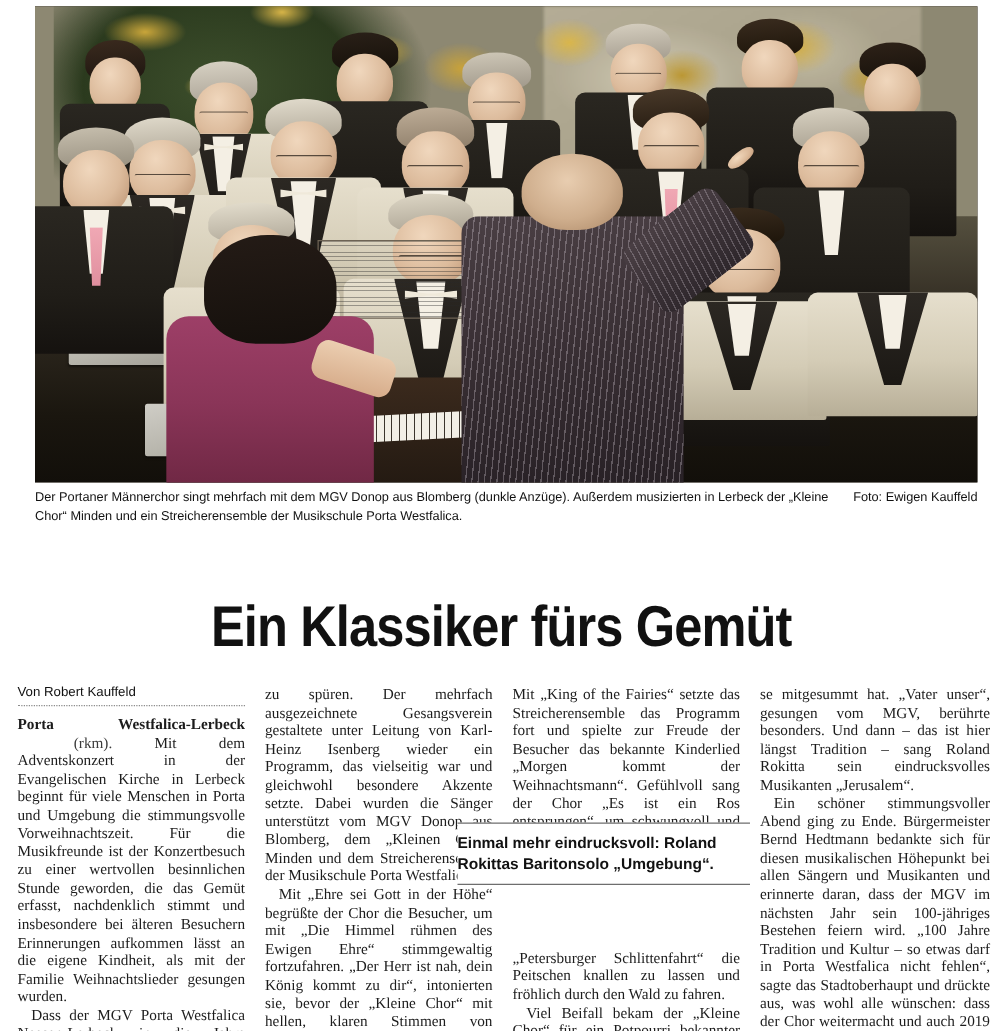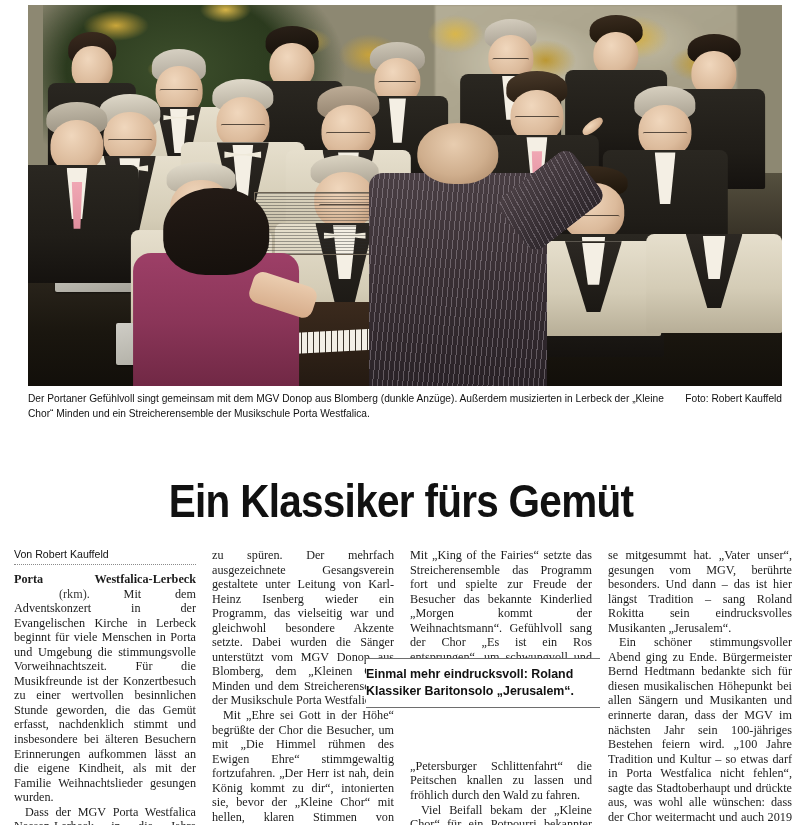--- a/index.html
+++ b/index.html
@@ -573,22 +573,22 @@
           <div class="cond-arm-r">
             <div class="cond-hand"></div>
           </div>
         </div>
         <div class="cond-head"></div>
       </div>
     </div>
   </div>
 
   <div class="caption">
-    <span class="credit">Foto: Robert Kauffeld</span>
-    <span>Der Portaner Gefühlvoll singt gemeinsam mit dem MGV Donop aus Blomberg (dunkle Anzüge). Außerdem musizierten in Lerbeck der „Kleine Chor“ Minden und ein Streicherensemble der Musikschule Porta Westfalica.</span>
+    <span class="credit">Foto: Ewigen Kauffeld</span>
+    <span>Der Portaner Männerchor singt mehrfach mit dem MGV Donop aus Blomberg (dunkle Anzüge). Außerdem musizierten in Lerbeck der „Kleine Chor“ Minden und ein Streicherensemble der Musikschule Porta Westfalica.</span>
   </div>
 
   <h1 class="headline">Ein Klassiker fürs Gemüt</h1>
 
   <div class="cols">
 
     <div class="col c1">
       <div class="byline">Von Robert Kauffeld</div>
       <div class="dotrule"></div>
       <p class="first"><span class="lead">Porta Westfalica-Lerbeck</span> <span class="rkm">(rkm).</span> <span>Mit dem Adventskonzert in der Evangelischen Kirche in Lerbeck beginnt für viele Menschen in Porta und Umgebung die stimmungsvolle Vorweihnachtszeit. Für die Musikfreunde ist der Konzertbesuch zu einer wertvollen besinnlichen Stunde geworden, die das Gemüt erfasst, nachdenklich stimmt und insbesondere bei älteren Besuchern Erinnerungen aufkommen lässt an die eigene Kindheit, als mit der Familie Weihnachtslieder gesungen wurden.</span></p>
@@ -607,15 +607,15 @@
       <p>Viel Beifall bekam der „Kleine Chor“ für ein Potpourri bekannter Weihnachtslieder, die mancher Besucher lei-</p>
     </div>
 
     <div class="col c4">
       <p class="first">se mitgesummt hat. „Vater unser“, gesungen vom MGV, berührte besonders. Und dann – das ist hier längst Tradition – sang Roland Rokitta sein eindrucksvolles Musikanten „Jerusalem“.</p>
       <p>Ein schöner stimmungsvoller Abend ging zu Ende. Bürgermeister Bernd Hedtmann bedankte sich für diesen musikalischen Höhepunkt bei allen Sängern und Musikanten und erinnerte daran, dass der MGV im nächsten Jahr sein 100-jähriges Bestehen feiern wird. „100 Jahre Tradition und Kultur – so etwas darf in Porta Westfalica nicht fehlen“, sagte das Stadtoberhaupt und drückte aus, was wohl alle wünschen: dass der Chor weitermacht und auch 2019 die Weihnachtszeit mit seinem Konzertklassiker bereichert.</p>
 
     </div>
   </div>
 
-  <div class="pullquote">Einmal mehr eindrucksvoll: Roland Klassiker Baritonsolo „Jerusalem“.</div>
+  <div class="pullquote">Einmal mehr eindrucksvoll: Roland Rokittas Baritonsolo „Umgebung“.</div>
 
 </div>
 
 </body></html>

